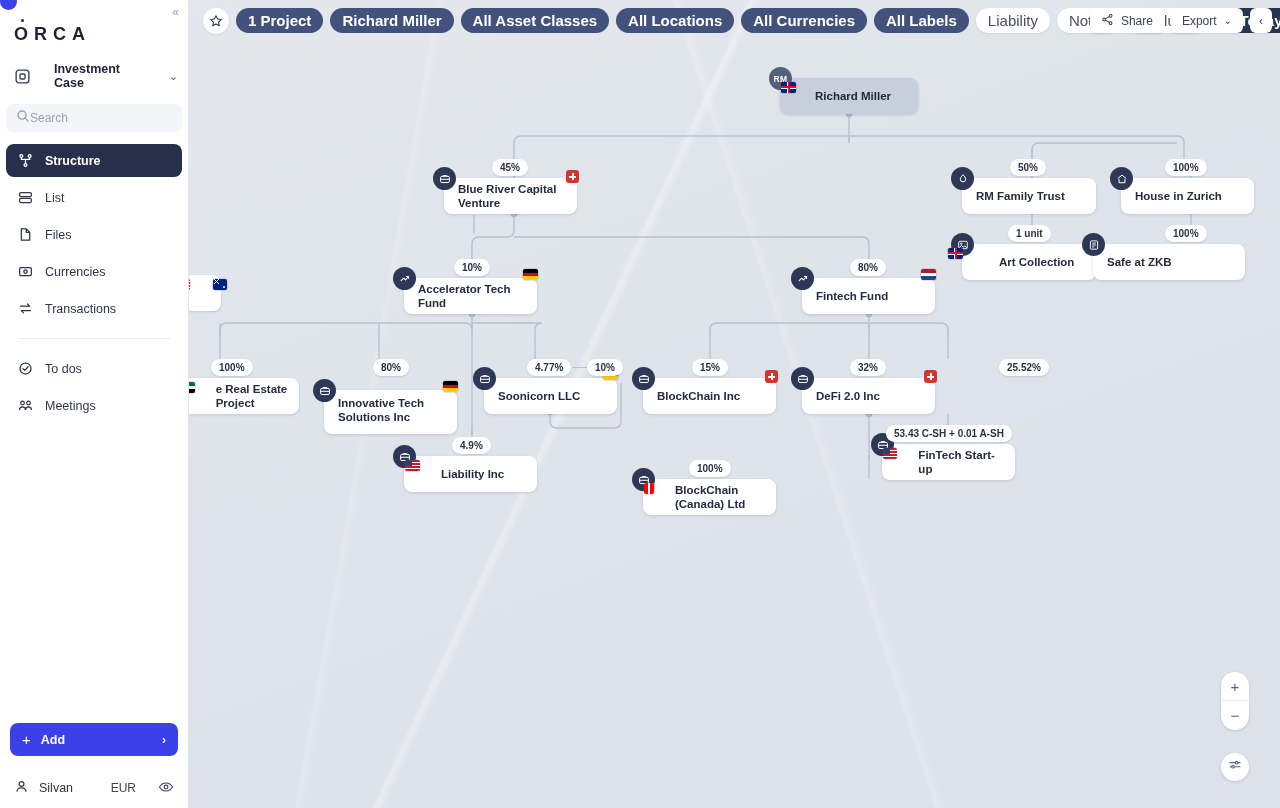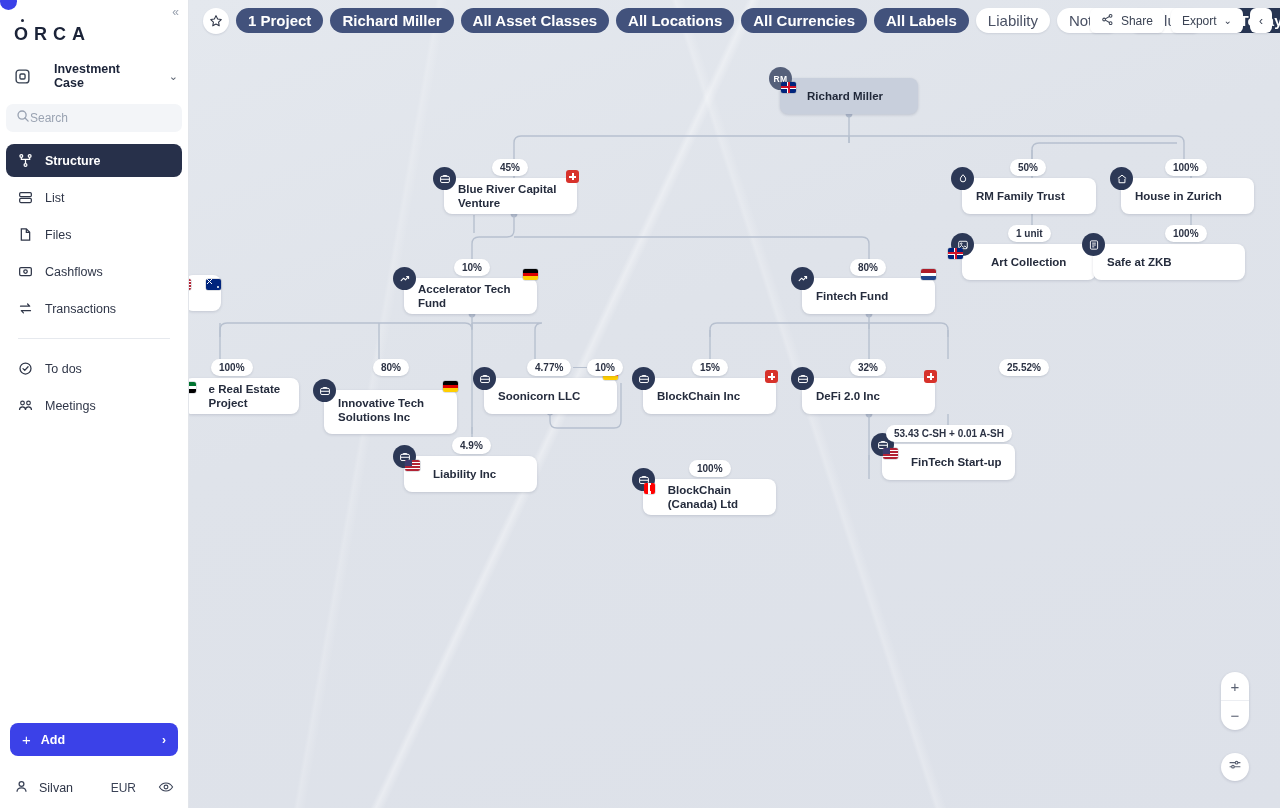--- a/index.html
+++ b/index.html
@@ -104,21 +104,21 @@
     height: 28px; background: #fff; border-radius: 50%; box-shadow: 0 1px 3px rgba(30,40,70,.16);
     display: flex; align-items: center; justify-content: center; cursor: pointer; z-index: 20; }
 
   
   .graph { position: absolute; inset: 0; }
   .edges { position: absolute; left: 0; top: 0; width: 1091px; height: 808px;
     pointer-events: none; }
 
   .node { position: absolute; background: #ffffff; border-radius: 8px;
     box-shadow: 0 1px 3px rgba(35,45,75,.16); height: 36px; display: flex;
-    align-items: center; cursor: pointer; z-index: 6; }
+    align-items: center; cursor: pointer; z-index: 6; gap: 8px; }
   .node.tall { height: 44px; margin-top: 17px; }
   .node.root { background: #c8cfdc; box-shadow: 0 1px 3px rgba(35,45,75,.18); }
   .node .label { font-size: 11.5px; font-weight: 700; color: #252c3d;
     padding: 0 10px 0 14px; line-height: 1.25; }
   .node.root .label { color: #1f2738; padding-left: 12px; }
   .node .avatar { position: absolute; left: -11px; top: -11px; width: 23px;
     height: 23px; border-radius: 50%; background: #2c3856; display: flex;
     align-items: center; justify-content: center; color: #fff; z-index: 3; }
   .node.root .avatar { background: #55607a; font-size: 8.5px; font-weight: 700;
     letter-spacing: .3px; }
@@ -233,21 +233,21 @@
         </span>
         <span>Files</span>
       </div>
       <div class="nav-item">
         <span class="ico">
           <svg viewBox="0 0 18 18" width="15" height="15" fill="none" stroke="currentColor" stroke-width="1.5">
             <rect x="2" y="4.2" width="14" height="9.6" rx="1.6"></rect>
               <circle cx="9" cy="9" r="2.1"></circle>
           </svg>
         </span>
-        <span>Cashflows</span>
+        <span>Currencies</span>
       </div>
       <div class="nav-item">
         <span class="ico">
           <svg viewBox="0 0 18 18" width="15" height="15" fill="none" stroke="currentColor" stroke-width="1.5" stroke-linecap="round">
             <path d="M3 6.2h11M11.5 3.6 14 6.2M15 11.6H4M6.5 14.2 4 11.6"></path>
           </svg>
         </span>
         <span>Transactions</span>
       </div>
 

